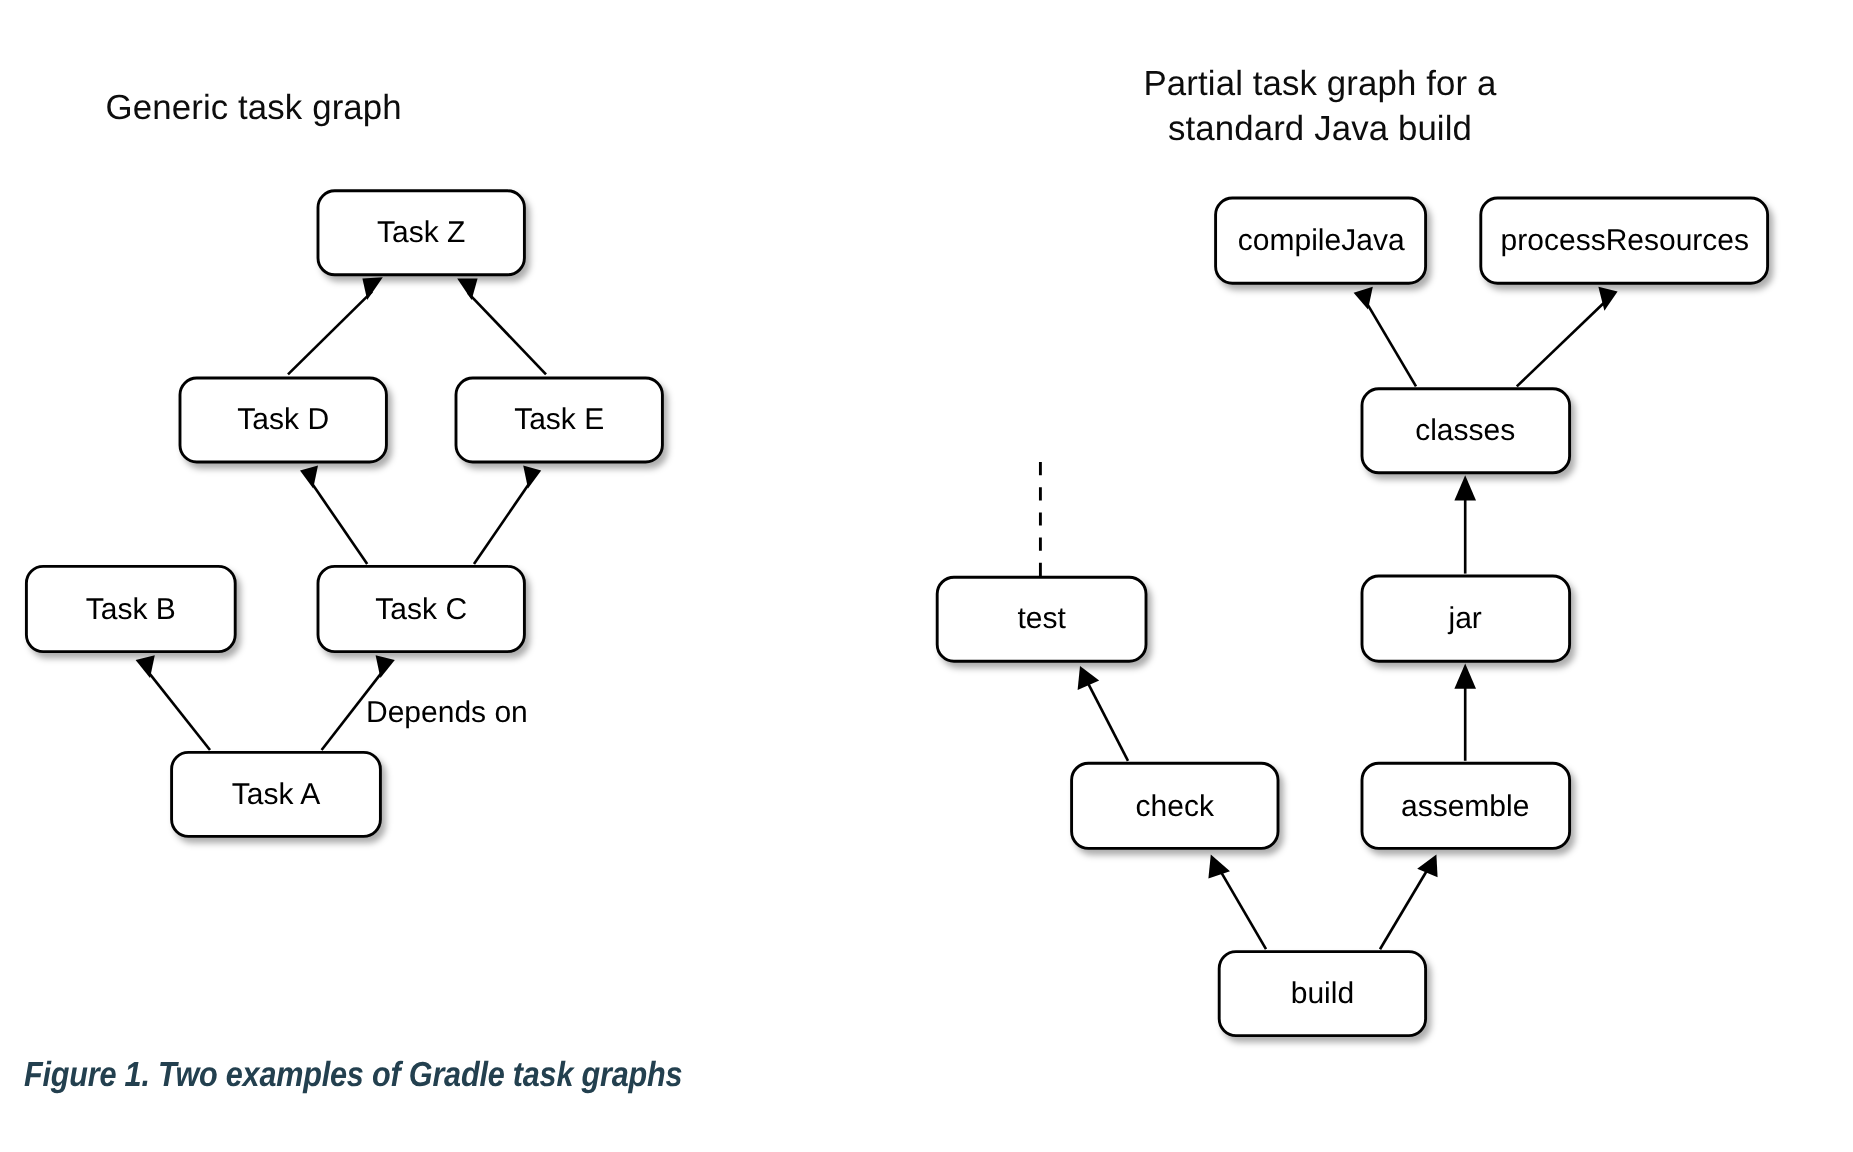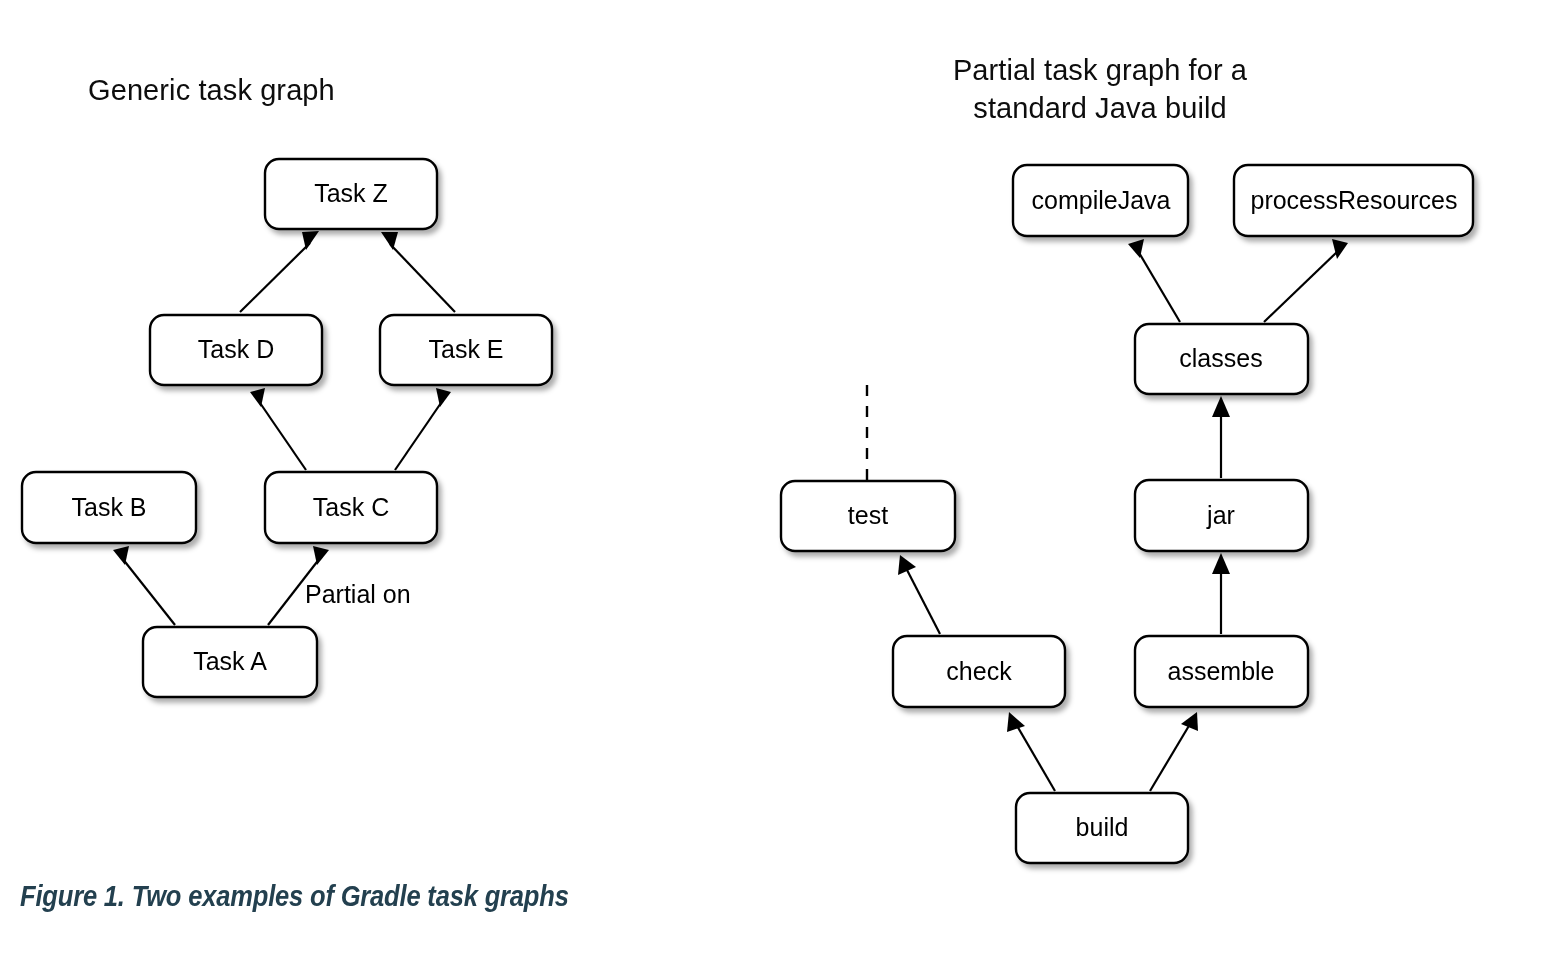--- a/index.html
+++ b/index.html
@@ -239,17 +239,17 @@
         <text class="node-label" x="1102" y="829">build</text>
       </g>
     </g>
   </svg>
 
   <div class="panel-title" id="title-right">Partial task graph for a
 standard Java build</div>
 
   <div class="panel-title" id="title-left">Generic task graph</div>
 
-  <div class="edge-caption" id="depends-on-label">Partial on</div>
+  <div class="edge-caption" id="depends-on-label">Depends on</div>
 
   <div id="figure-caption">Figure 1. Two examples of Gradle task graphs</div>
 
 </div>
 
 </body></html>

